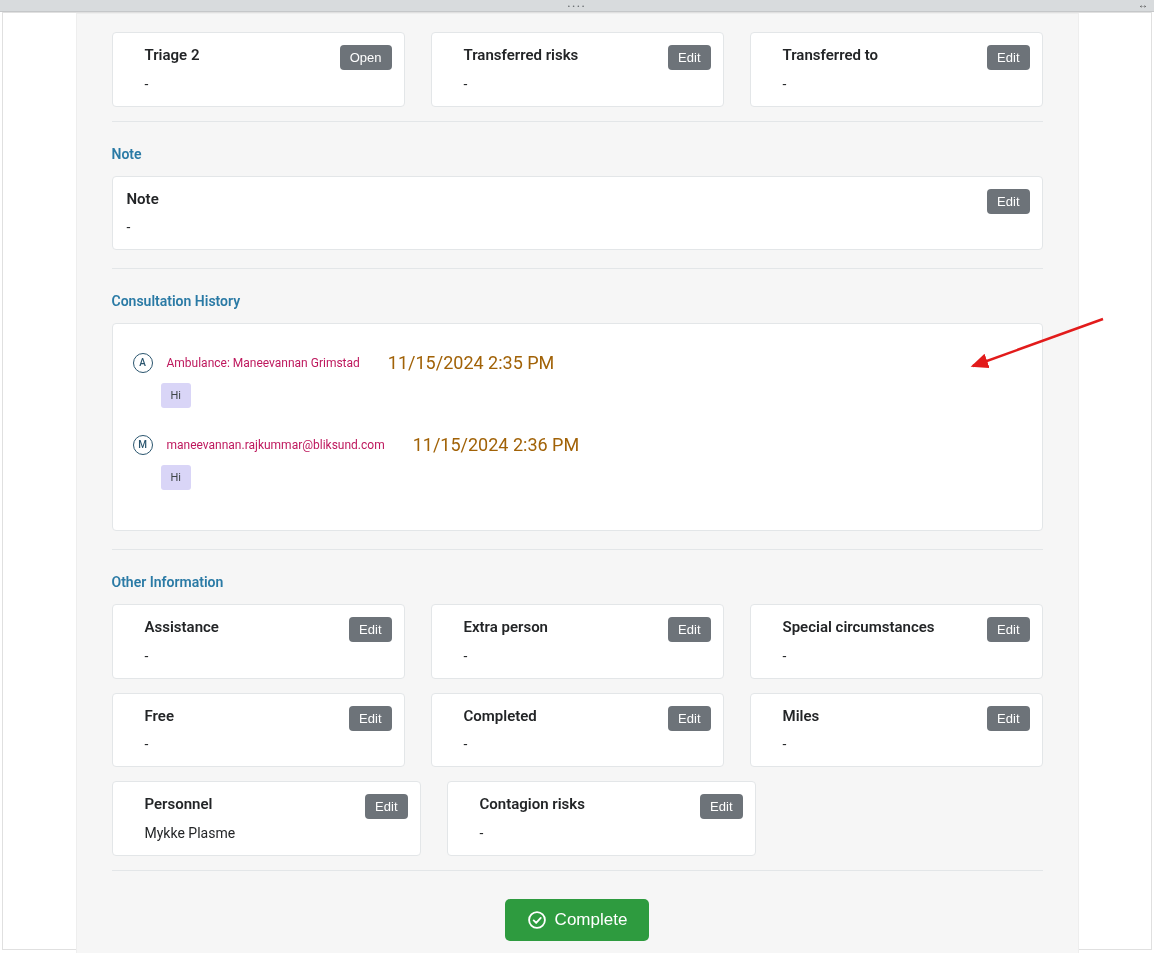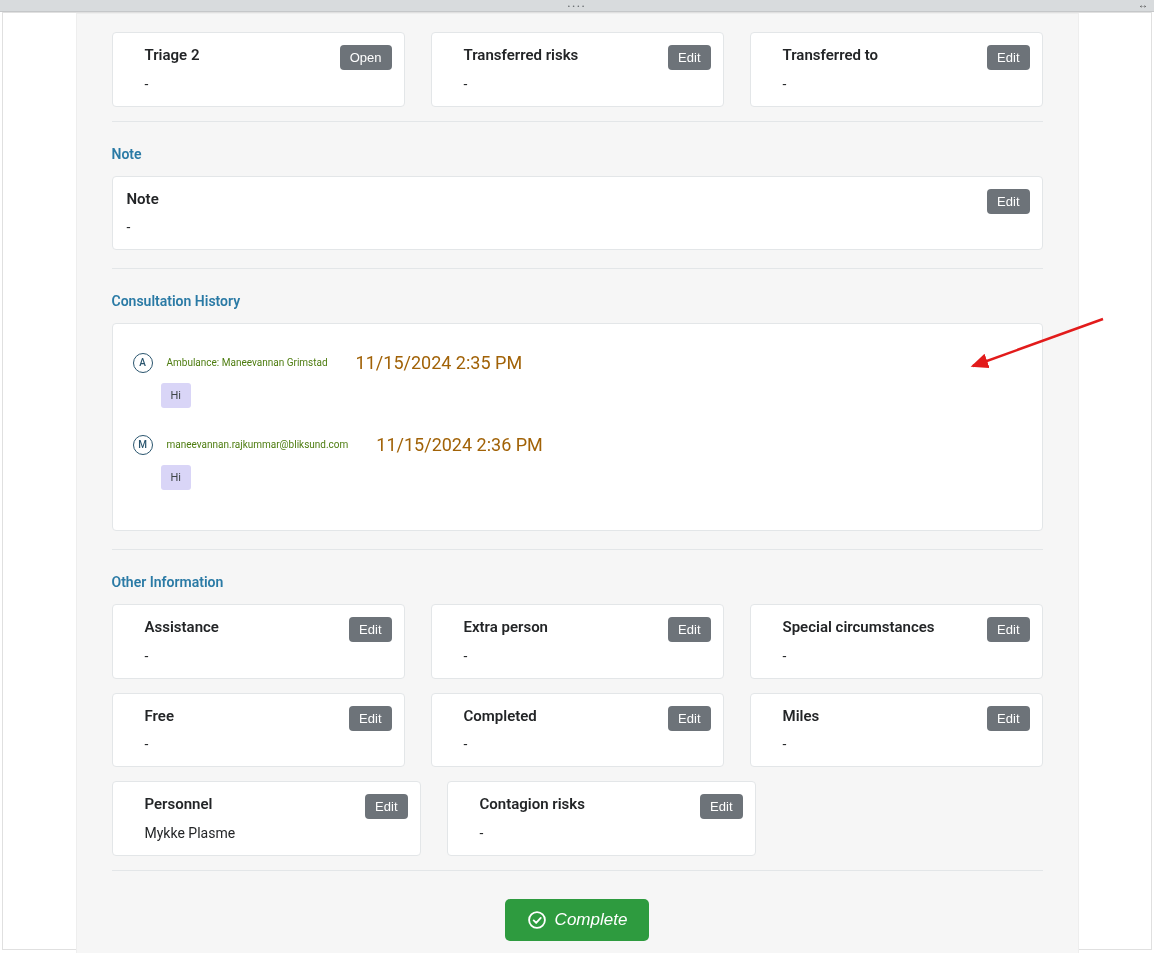--- a/index.html
+++ b/index.html
@@ -136,22 +136,22 @@
       border-radius: 50%;
       display: flex;
       align-items: center;
       justify-content: center;
       font-size: 10px;
       color: #2a556e;
       font-weight: 500;
       flex-shrink: 0;
     }
     .history-author {
-      font-size: 10px;
-      color: #4d7c0f;
+      font-size: 12px;
+      color: #be185d;
     }
     .history-time {
       font-size: 18px;
       color: #a16207;
       margin-left: 14px;
     }
     .history-msg {
       margin-top: 10px;
       margin-left: 28px;
     }
@@ -172,21 +172,20 @@
       color: #fff;
       border: none;
       border-radius: 5px;
       padding: 11px 22px;
       font-size: 17px;
       font-weight: 500;
       cursor: pointer;
       display: inline-flex;
       align-items: flex-end;
       gap: 8px;
-      font-style: italic;
     }
     .check-icon {
       width: 20px;
       height: 20px;
       display: inline-block;
     }
     .arrow-annotation {
       position: absolute;
       top: 298px;
       left: 960px;

